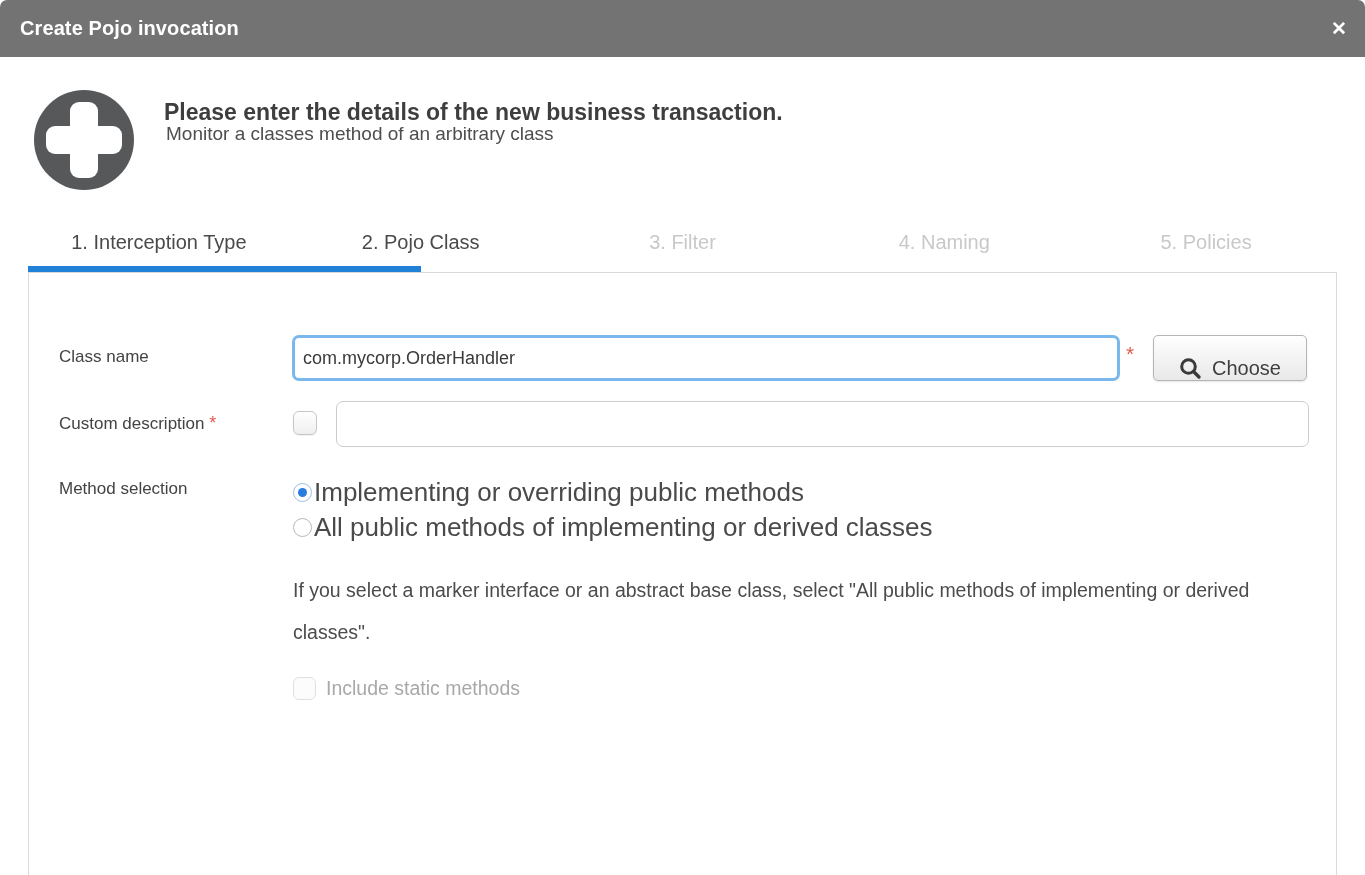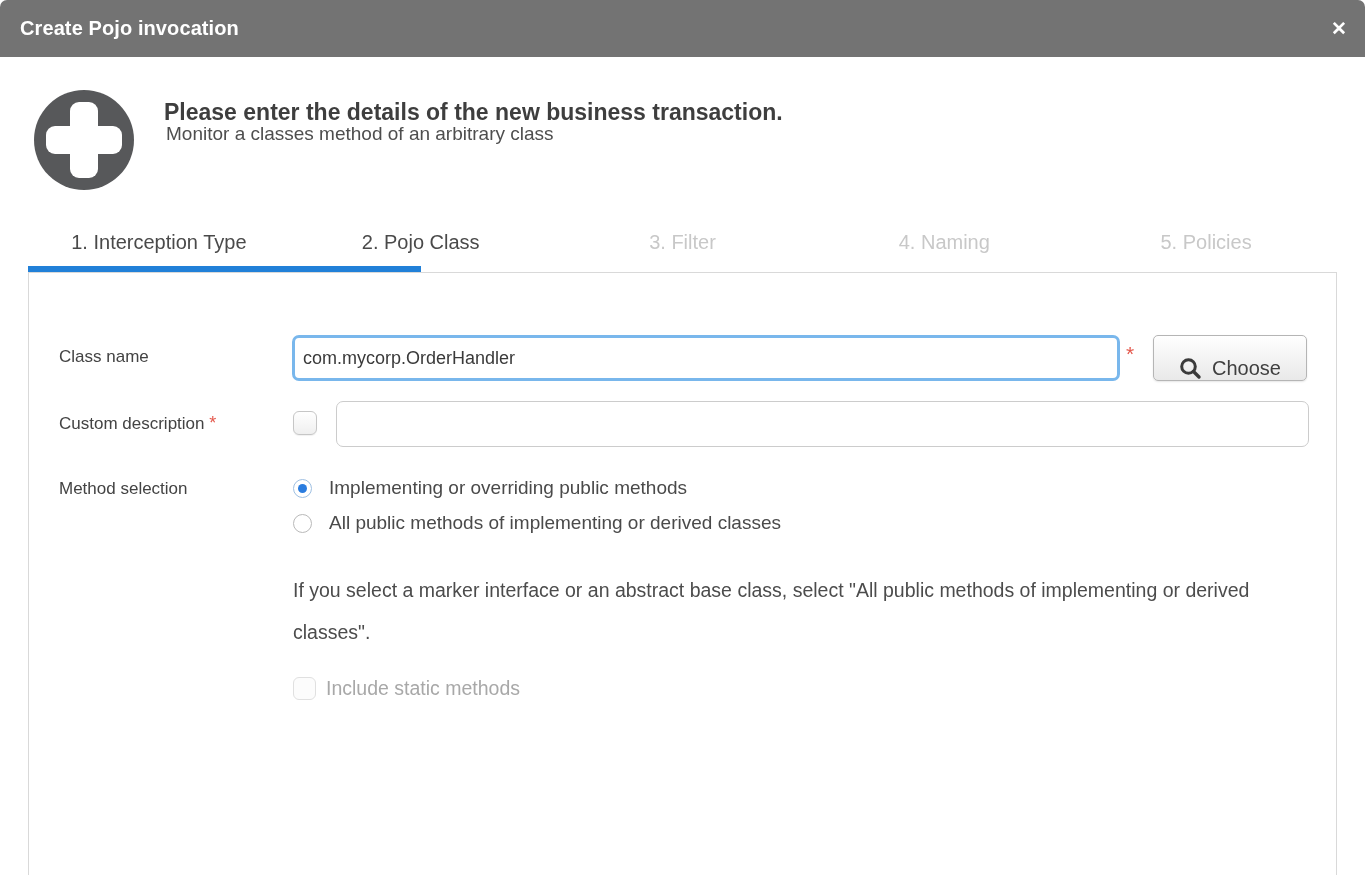--- a/index.html
+++ b/index.html
@@ -95,22 +95,22 @@
     box-shadow: 0 1px 1px rgba(0,0,0,.06);
   }
   .cb-desc { position: absolute; left: 264px; top: 138px; cursor: pointer; }
   .input-desc {
     position: absolute; left: 307px; top: 128px; width: 973px; height: 46px;
     border: 1px solid #cccccc; border-radius: 7px; outline: none;
     font-family: "Liberation Sans", sans-serif;
     font-size: 18px; color: #3a3a3a; padding: 0 15px; background: #ffffff;
   }
   .opt {
-    position: absolute; left: 264px; display: flex; align-items: center; gap: 17px;
-    font-size: 19px; color: #4a4a4a; cursor: pointer;
+    position: absolute; left: 264px; display: flex; align-items: center; gap: 2px;
+    font-size: 26px; color: #4a4a4a; cursor: pointer;
   }
   .opt-1 { top: 204px; }
   .opt-2 { top: 239px; }
   .radio {
     width: 19px; height: 19px; border-radius: 50%;
     border: 1px solid #b9b9b9; background: #ffffff; position: relative;
     flex: 0 0 auto;
   }
   .radio.checked { border-color: #9fc0e2; }
   .radio.checked::after {

